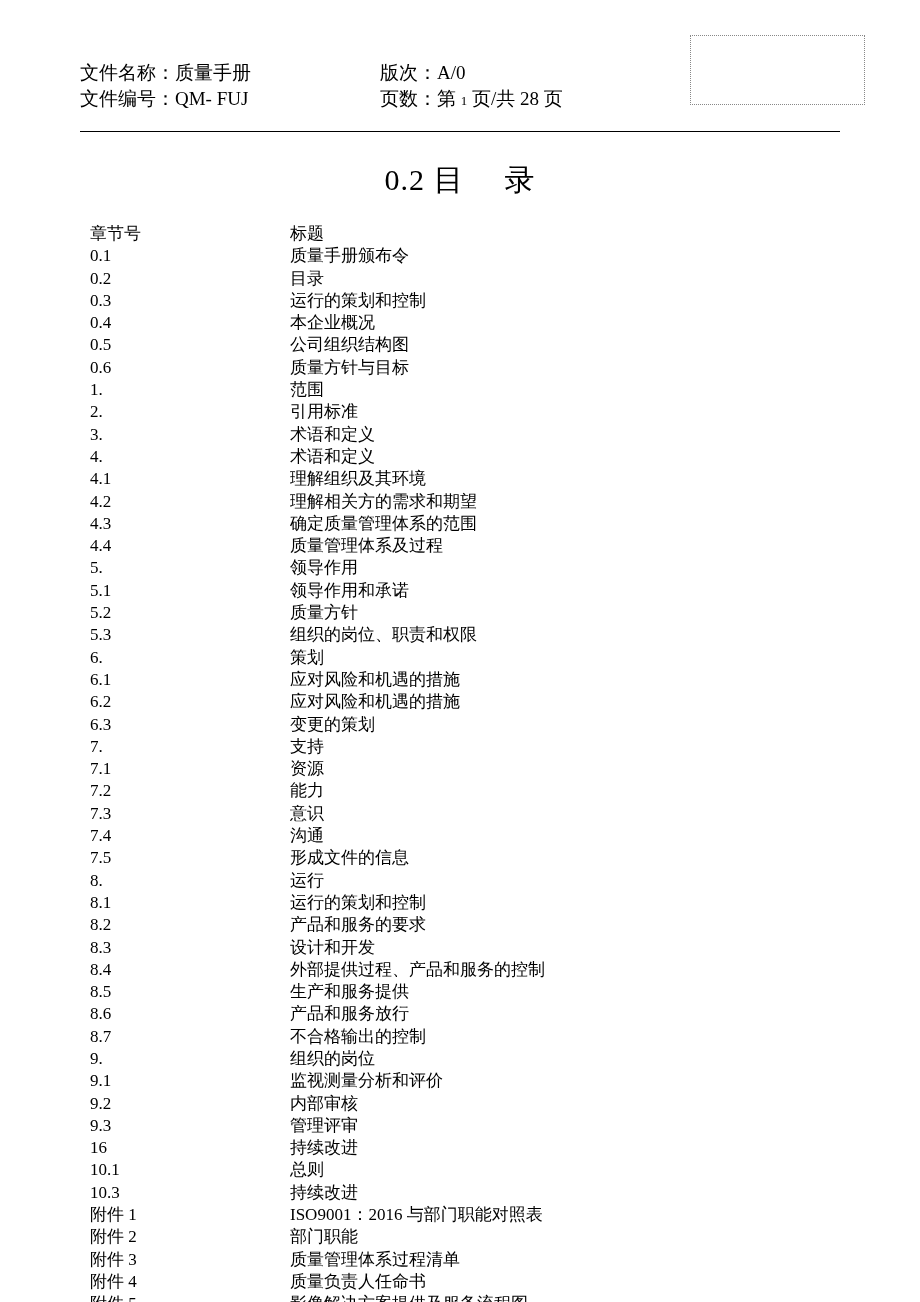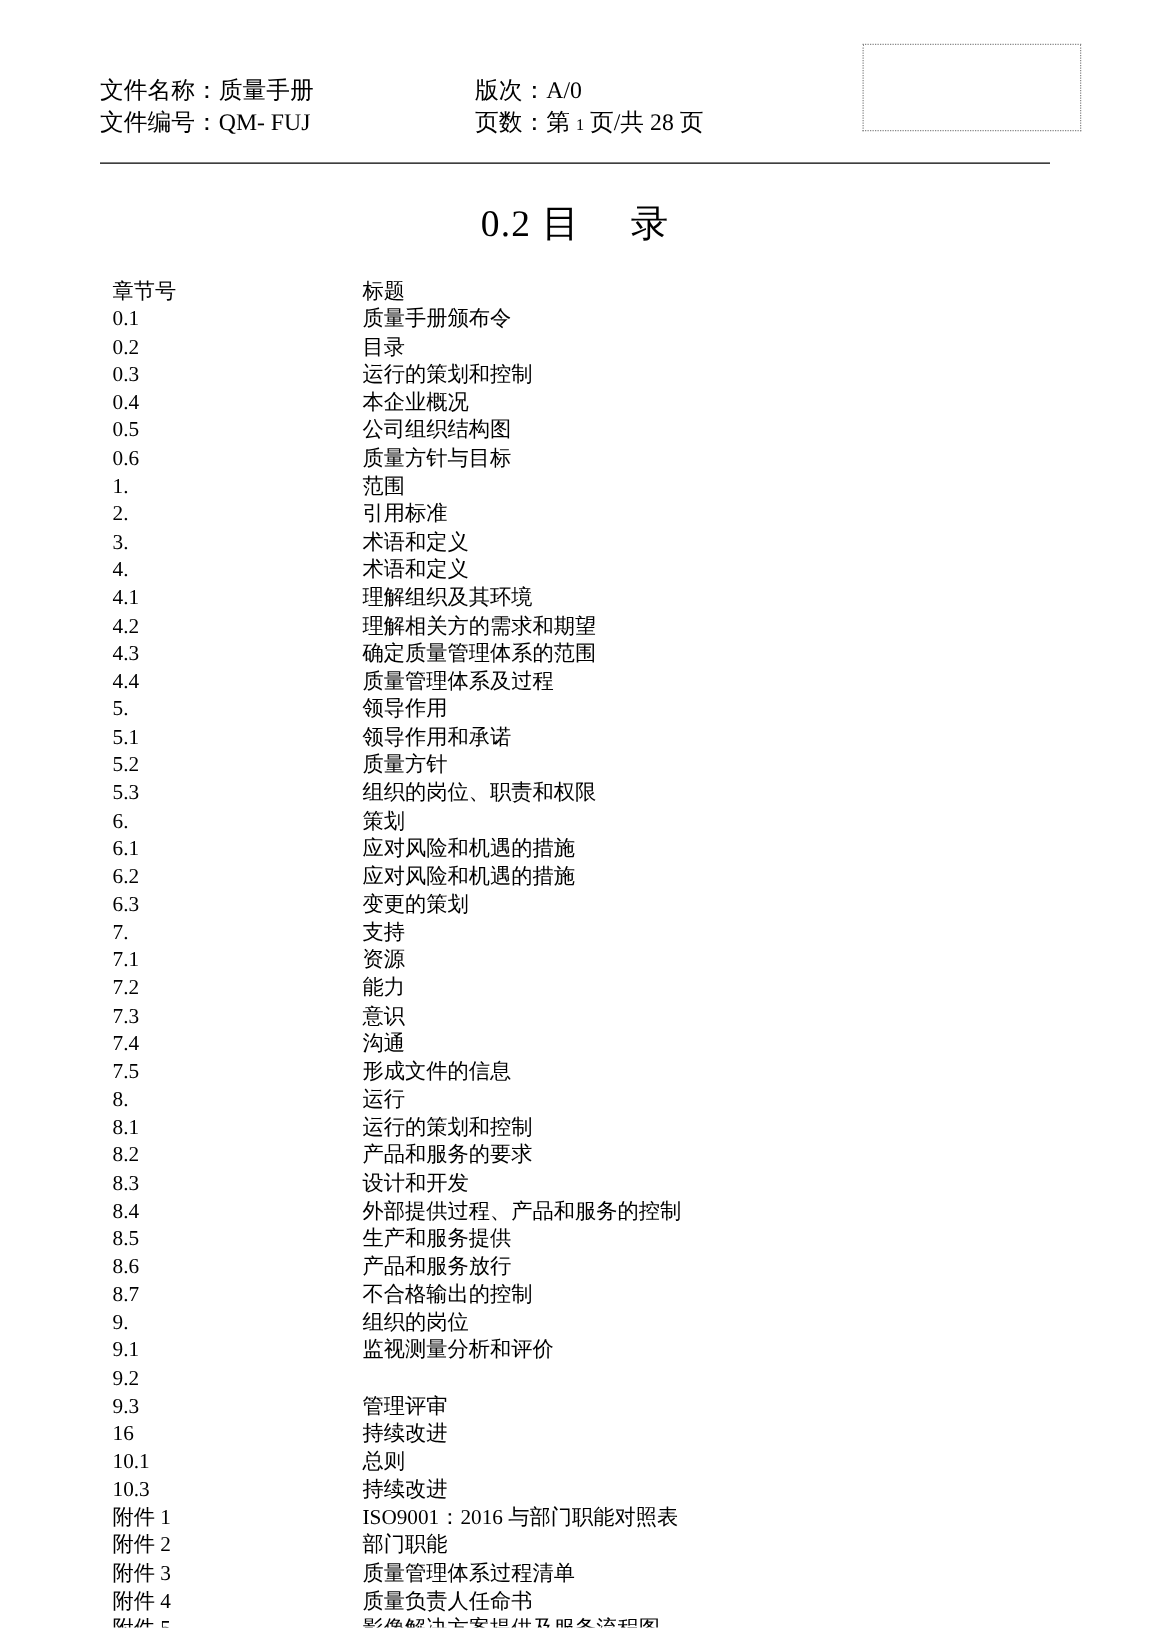--- a/index.html
+++ b/index.html
@@ -254,20 +254,21 @@
       <div class="toc-row">
         <div class="toc-col-num">9.</div>
         <div class="toc-col-title">组织的岗位</div>
       </div>
       <div class="toc-row">
         <div class="toc-col-num">9.1</div>
         <div class="toc-col-title">监视测量分析和评价</div>
       </div>
       <div class="toc-row">
         <div class="toc-col-num">9.2</div>
+        <div class="toc-col-title">内部审核</div>
       </div>
       <div class="toc-row">
         <div class="toc-col-num">9.3</div>
         <div class="toc-col-title">管理评审</div>
       </div>
       <div class="toc-row">
         <div class="toc-col-num">16</div>
         <div class="toc-col-title">持续改进</div>
       </div>
       <div class="toc-row">

